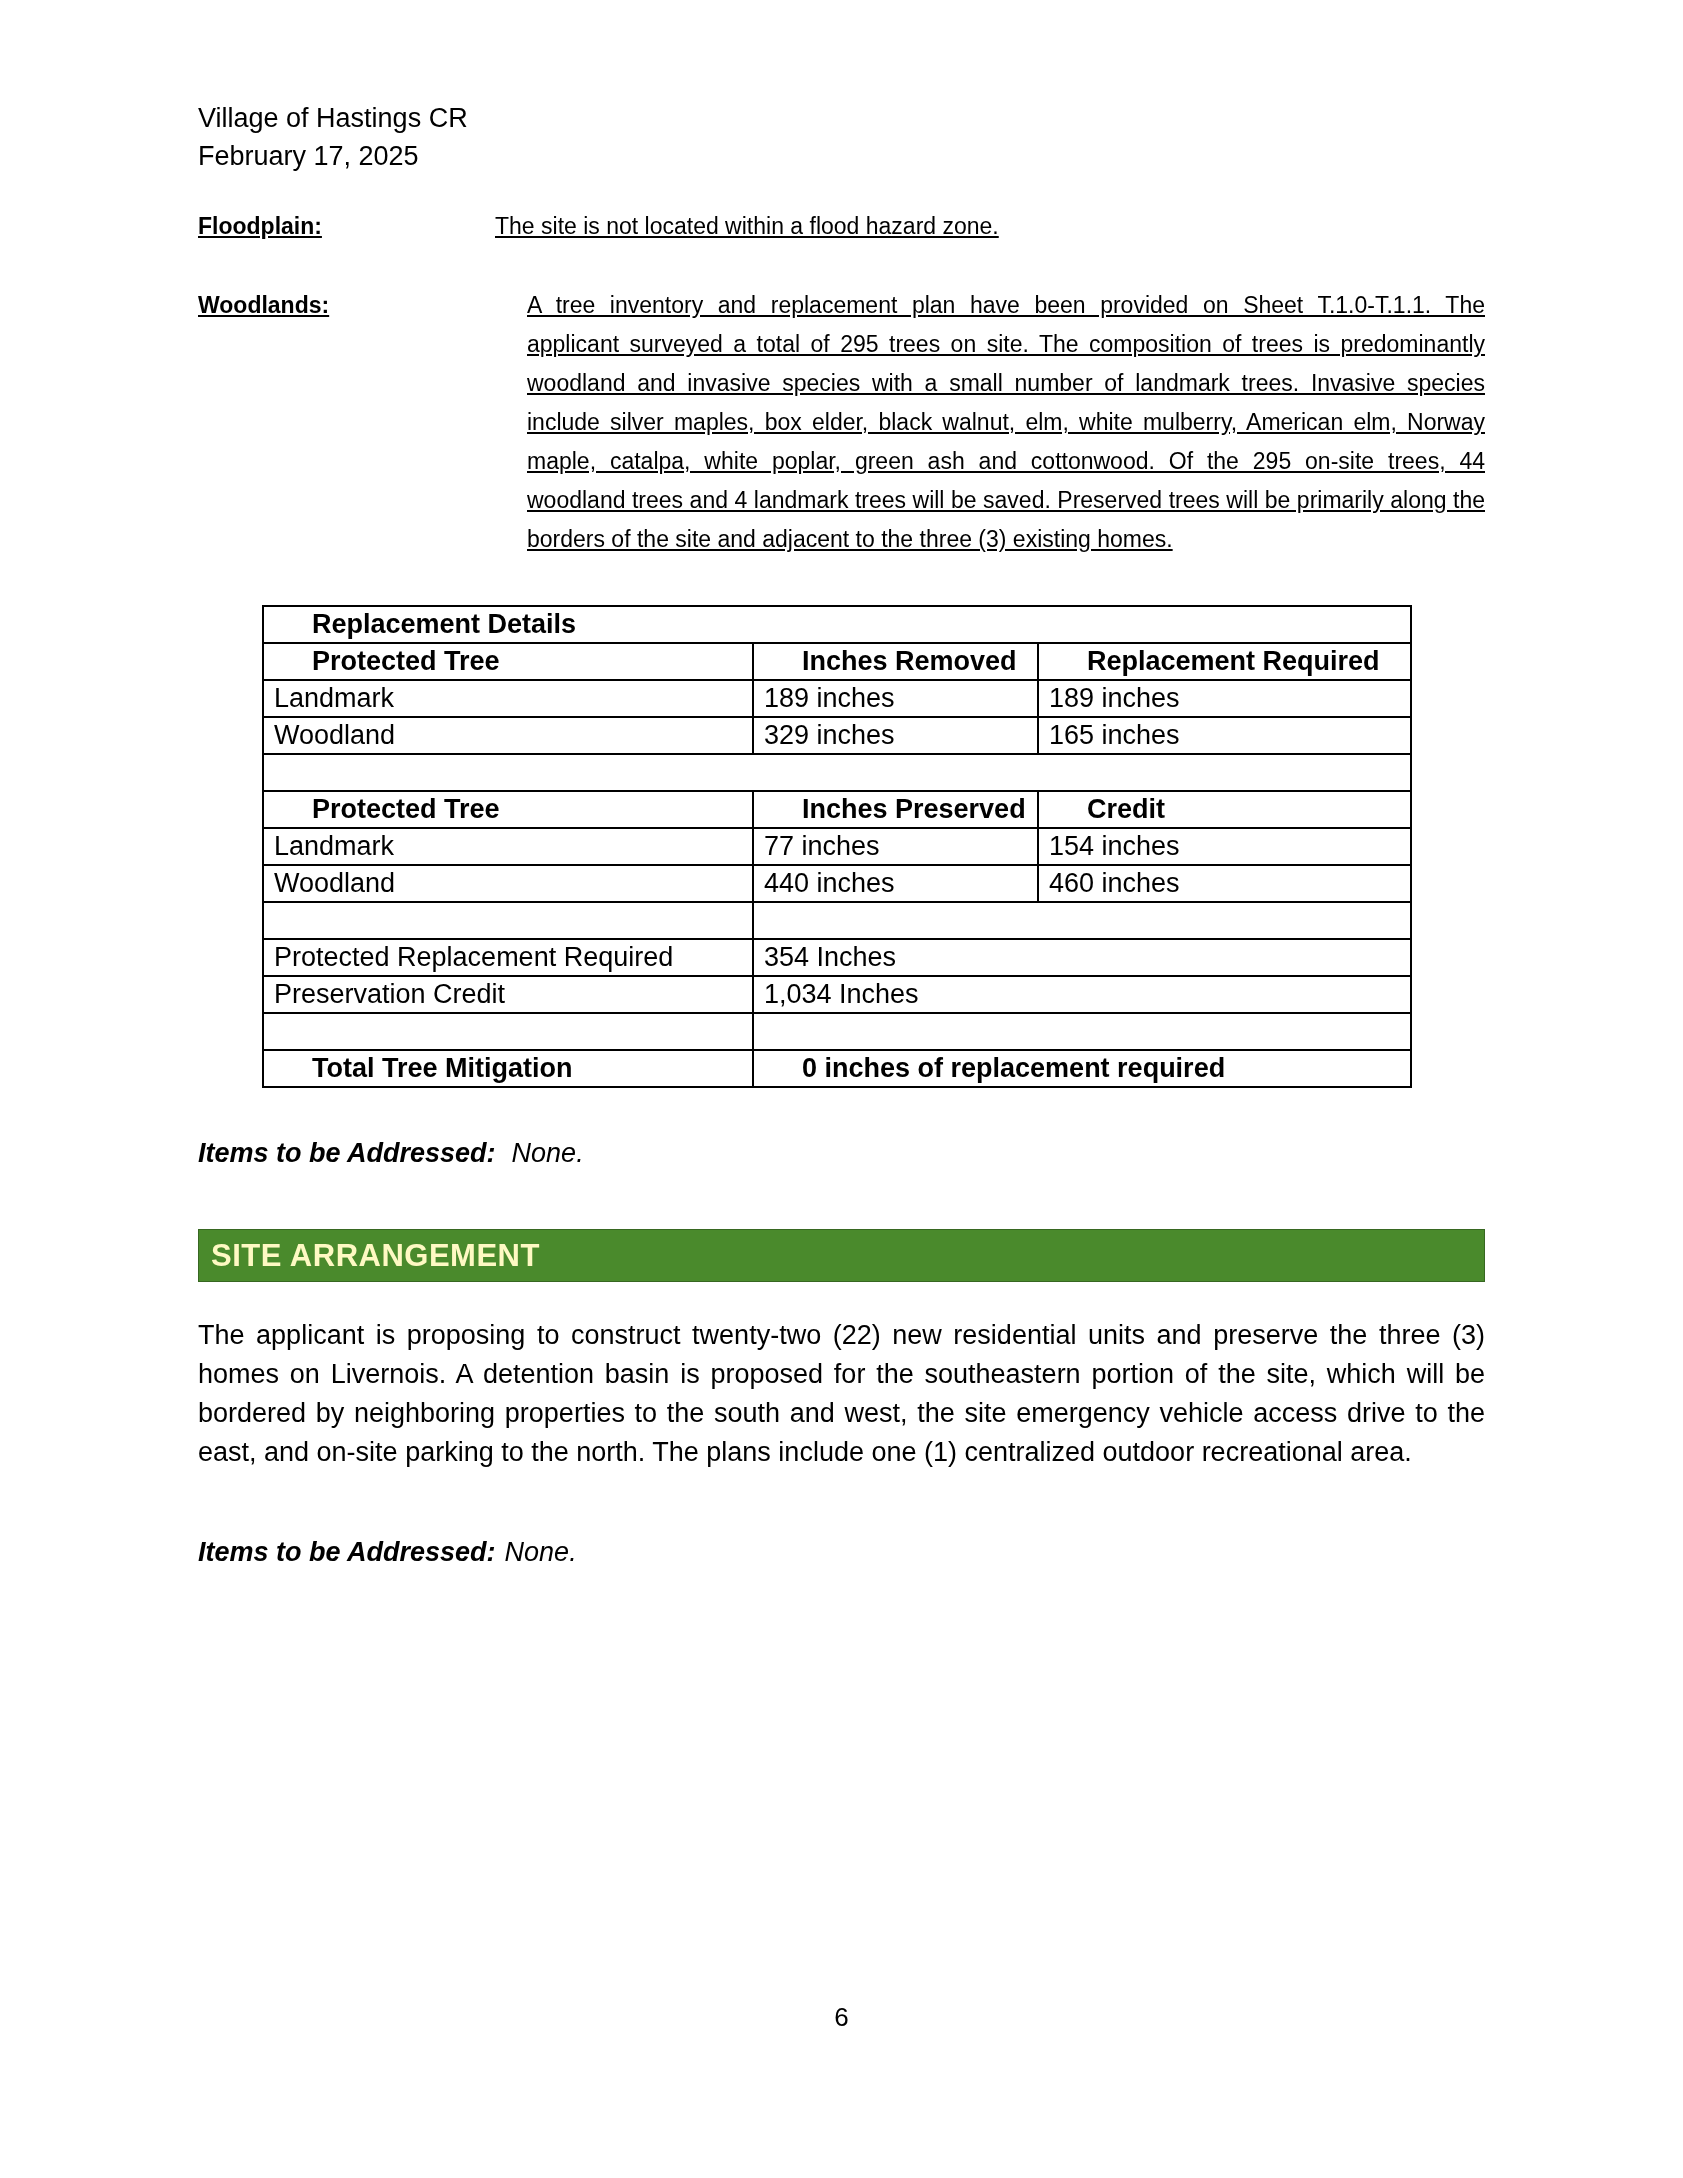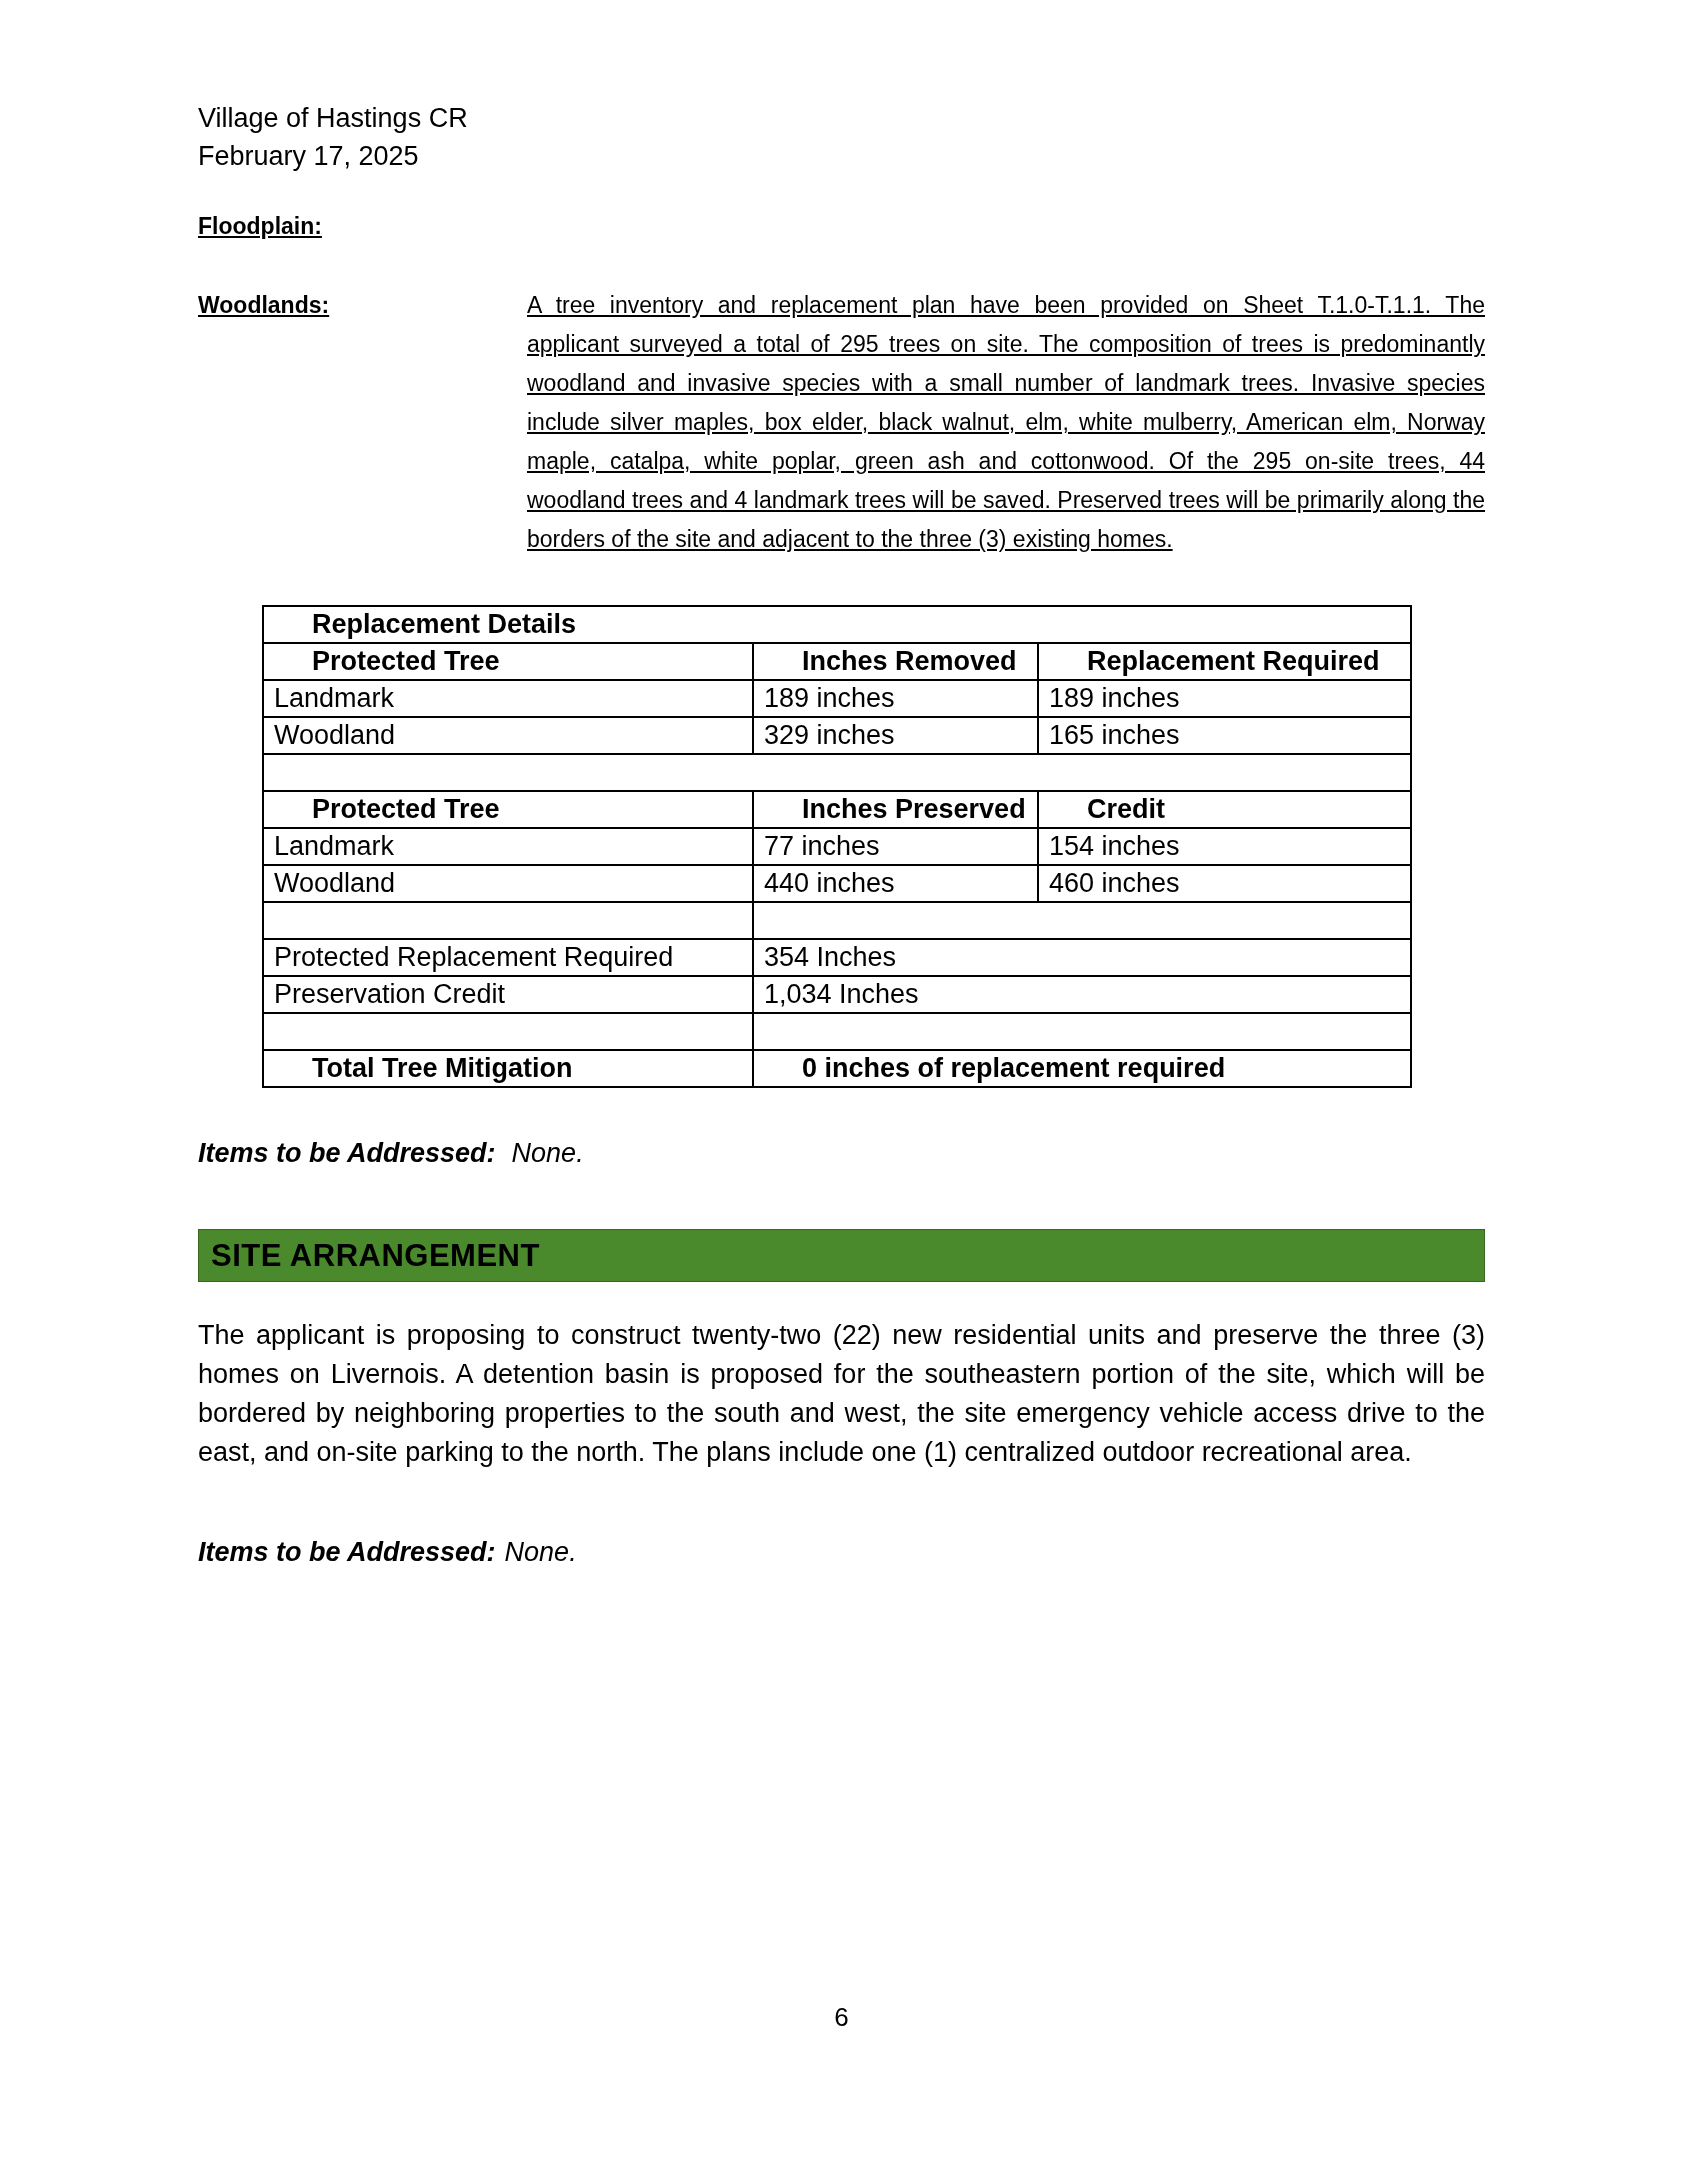--- a/index.html
+++ b/index.html
@@ -106,20 +106,21 @@
 <div class="page">
   <div class="content">
 
     <div class="doc-header">
       <div>Village of Hastings CR</div>
       <div>February 17, 2025</div>
     </div>
 
     <div class="labeled-row floodplain">
       <div class="row-label">Floodplain:</div>
+      <div class="row-body">The site is not located within a flood hazard zone.</div>
     </div>
 
     <div class="labeled-row woodlands">
       <div class="row-label">Woodlands:</div>
       <div class="row-body justify">A tree inventory and replacement plan have been provided on Sheet T.1.0-T.1.1. The applicant surveyed a total of 295 trees on site. The composition of trees is predominantly woodland and invasive species with a small number of landmark trees. Invasive species include silver maples, box elder, black walnut, elm, white mulberry, American elm, Norway maple, catalpa, white poplar, green ash and cottonwood. Of the 295 on-site trees, 44 woodland trees and 4 landmark trees will be saved. Preserved trees will be primarily along the borders of the site and adjacent to the three (3) existing homes.</div>
     </div>
 
     <table class="replacement">
       <colgroup>
         <col style="width:490px">
@@ -183,21 +184,21 @@
           <td class="bold">Total Tree Mitigation</td>
           <td colspan="2" class="bold">0 inches of replacement required</td>
         </tr>
       </tbody>
     </table>
 
     <div class="items items-1">
       <span class="items-label">Items to be Addressed:</span><span class="items-value">None.</span>
     </div>
 
-    <div class="section-banner" id="site-arrangement-banner" style="background: rgb(74, 138, 44); color: #000000;">
+    <div class="section-banner" id="site-arrangement-banner" style="background: rgb(74, 138, 44); color: #fef9c3;">
       <span>SITE ARRANGEMENT</span>
     </div>
 
     <div class="body-par">The applicant is proposing to construct twenty-two (22) new residential units and preserve the three (3) homes on Livernois. A detention basin is proposed for the southeastern portion of the site, which will be bordered by neighboring properties to the south and west, the site emergency vehicle access drive to the east, and on-site parking to the north. The plans include one (1) centralized outdoor recreational area.</div>
 
     <div class="items items-2">
       <span class="items-label">Items to be Addressed:</span><span class="items-value">None.</span>
     </div>
 
   </div>

